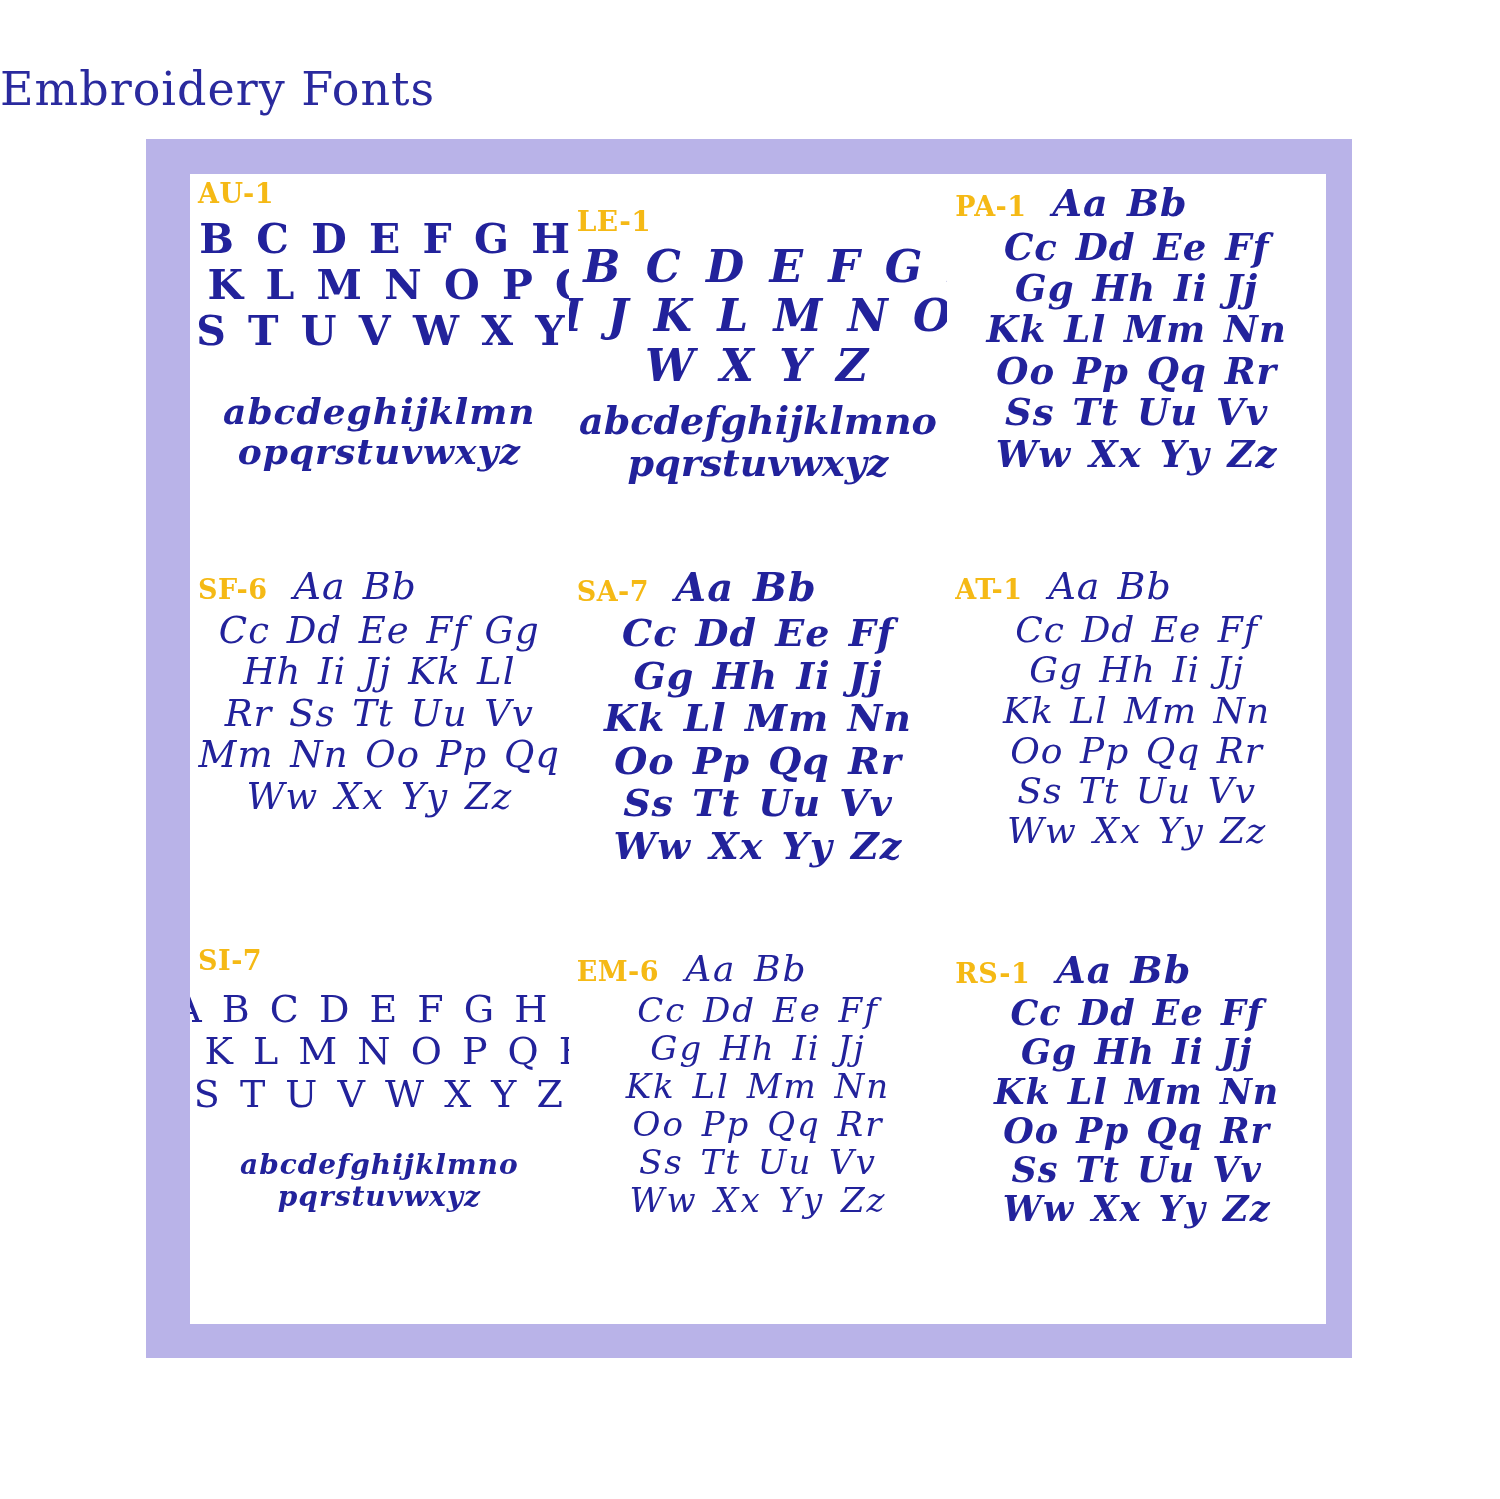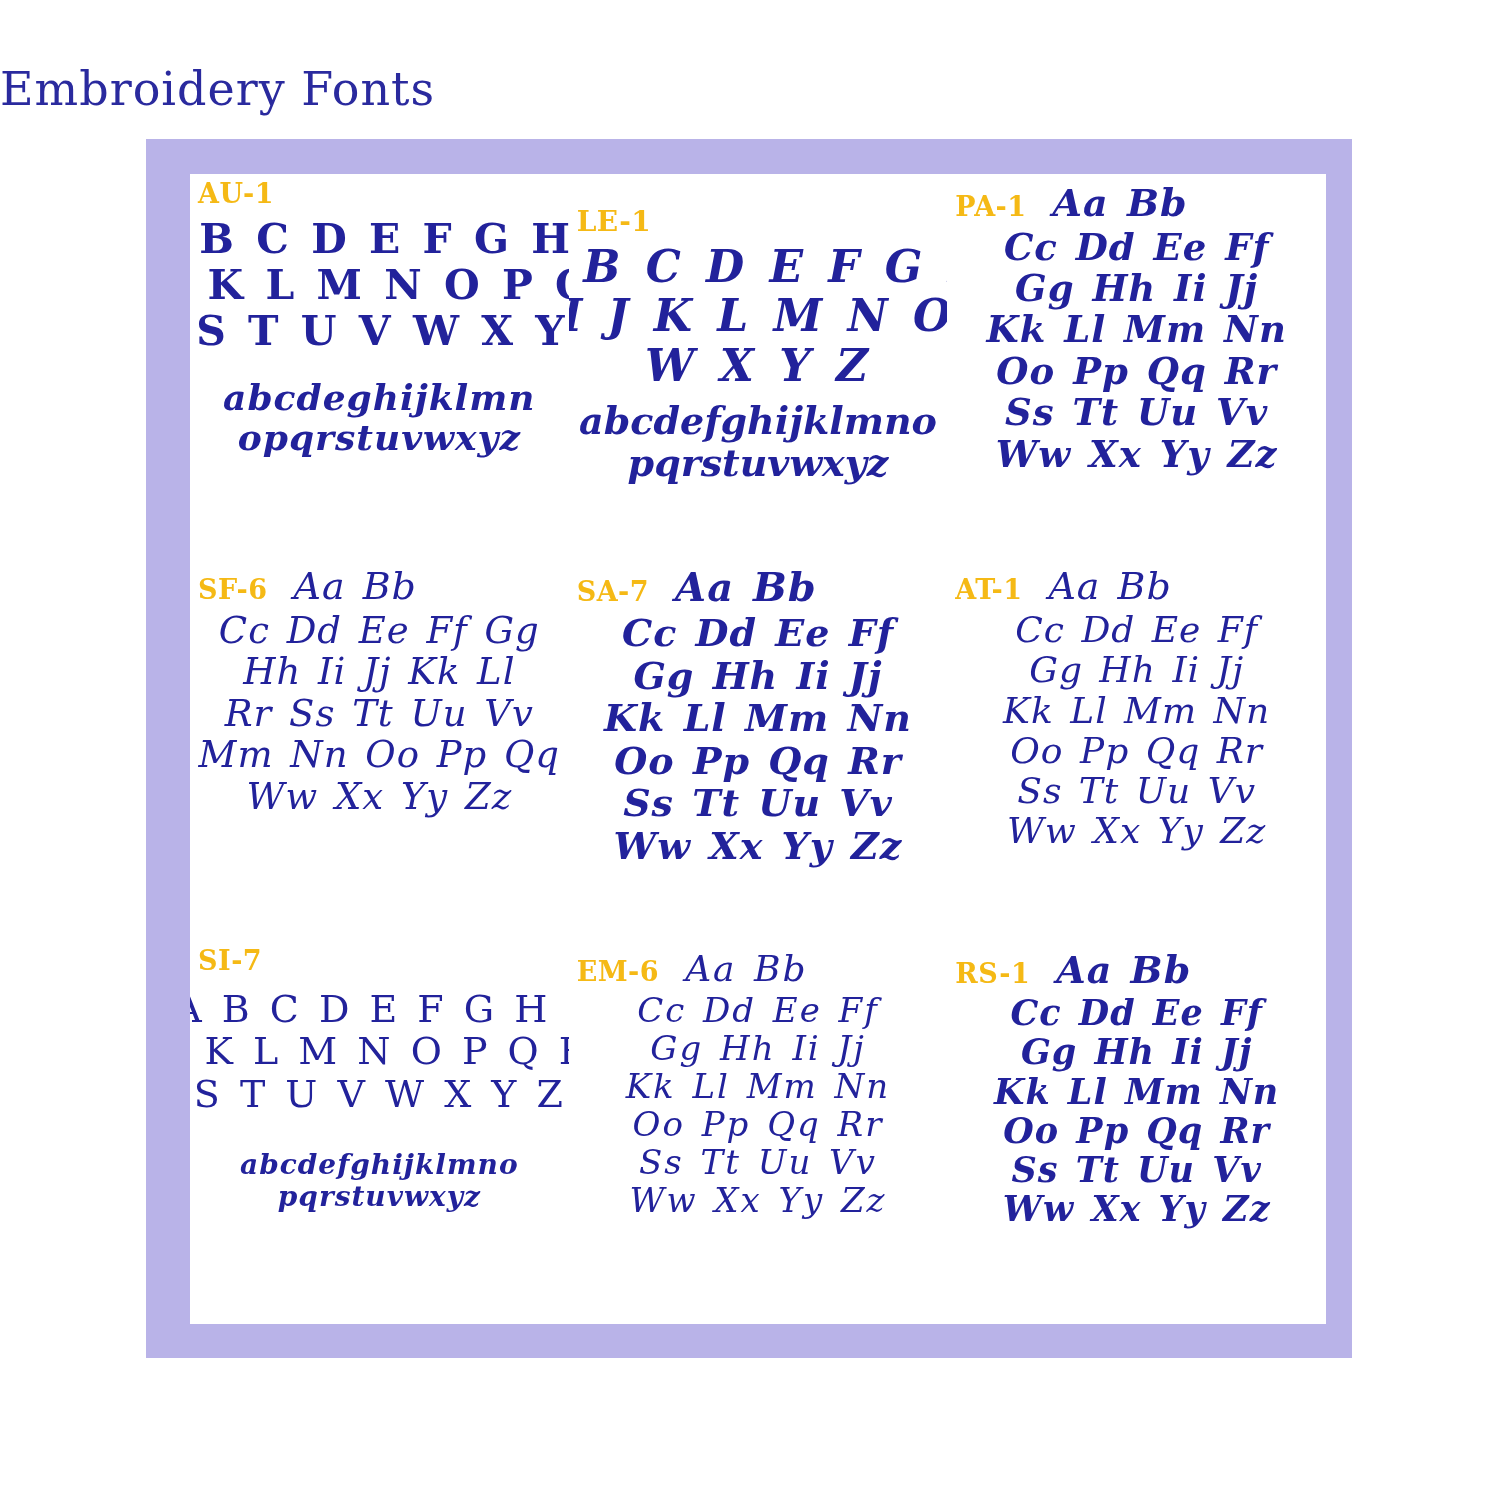--- a/index.html
+++ b/index.html
@@ -88,21 +88,21 @@
     display: flex;
     align-items: baseline;
     justify-content: flex-start;
     gap: 26px;
     width: 100%;
   }
   .head-row .code { margin-bottom: 4px; }
 
   
   .c-au .sample { font-size: 41px; letter-spacing: 2px; margin-top: 6px; font-style: normal; font-weight: 700; }
-  .c-au .lower { font-size: 36px; margin-top: 22px; font-style: italic; font-weight: 700; letter-spacing: 1px; }
+  .c-au .lower { font-size: 36px; margin-top: 36px; font-style: italic; font-weight: 700; letter-spacing: 1px; }
 
   
   .c-le .code { font-size: 28px; margin-top: 28px; }
   .c-le .sample { font-size: 44px; letter-spacing: 3px; margin-top: 2px; font-weight: 700; }
   .c-le .lower { font-size: 38px; margin-top: 10px; font-weight: 700; letter-spacing: 0px; }
 
   
   .c-pa .sample { font-size: 37px; margin-top: 2px; font-weight: 700; letter-spacing: 1px; }
 
   

